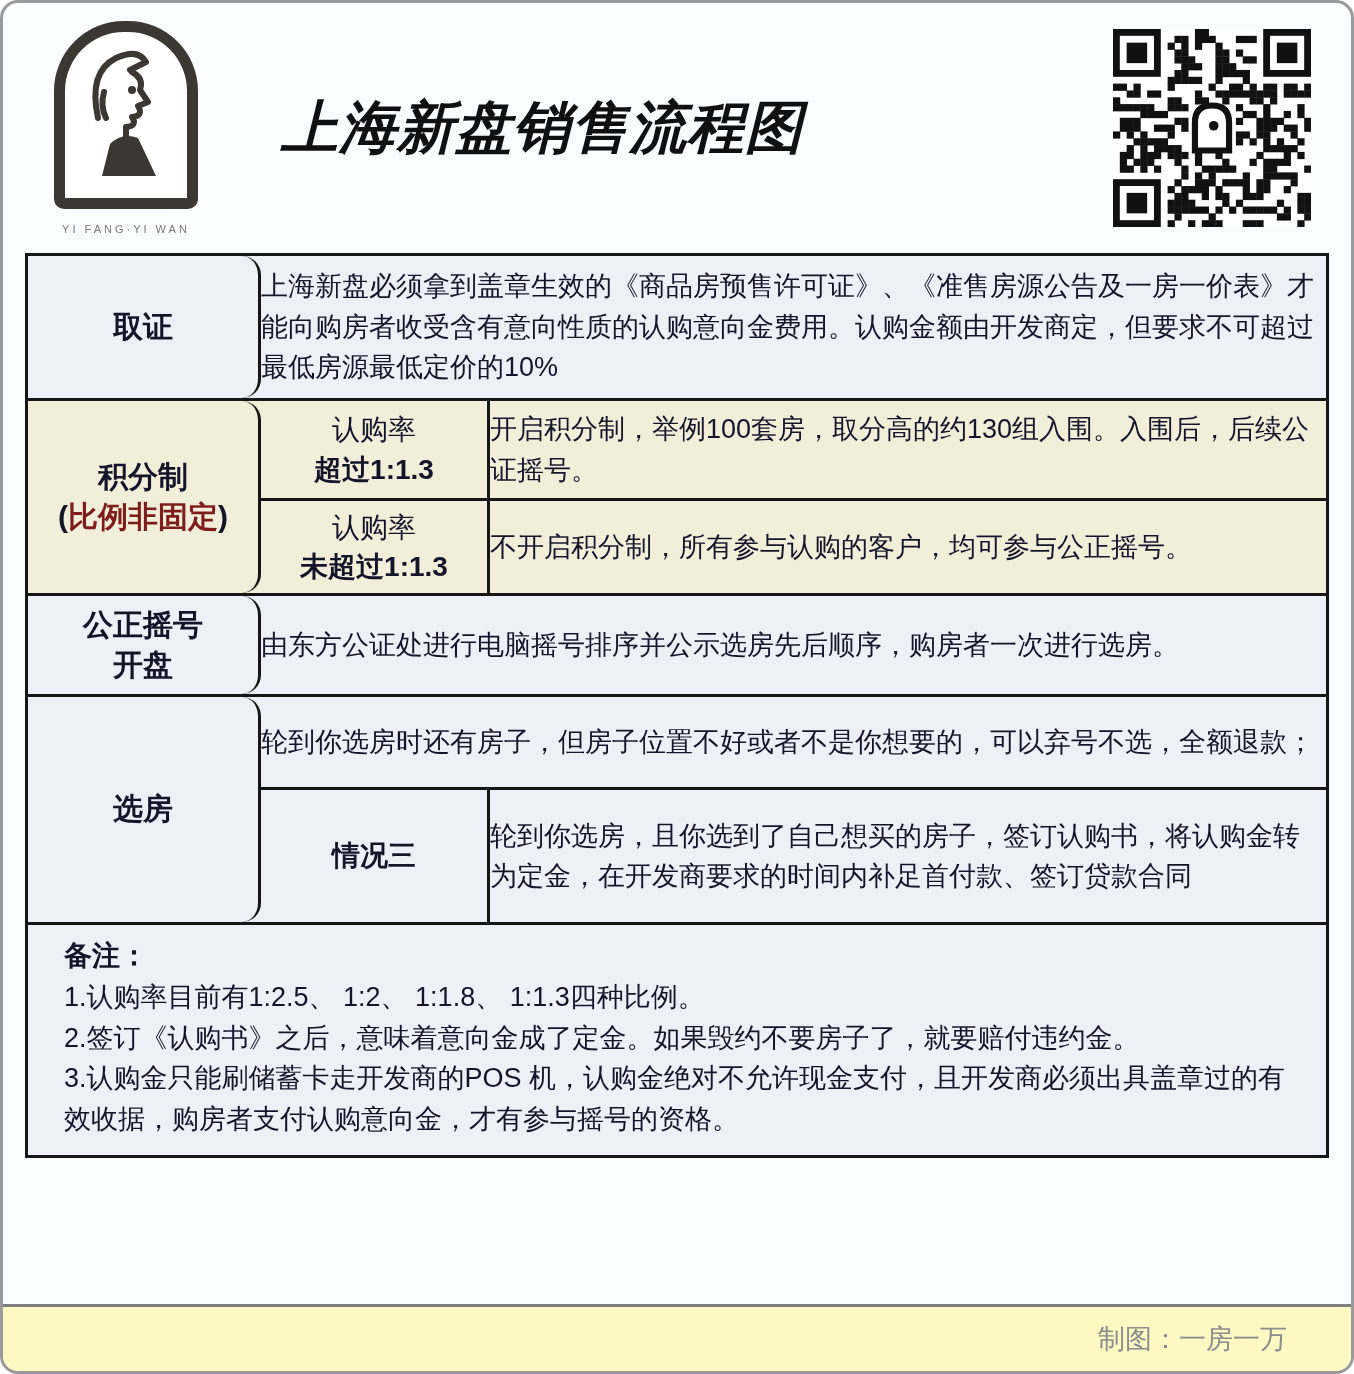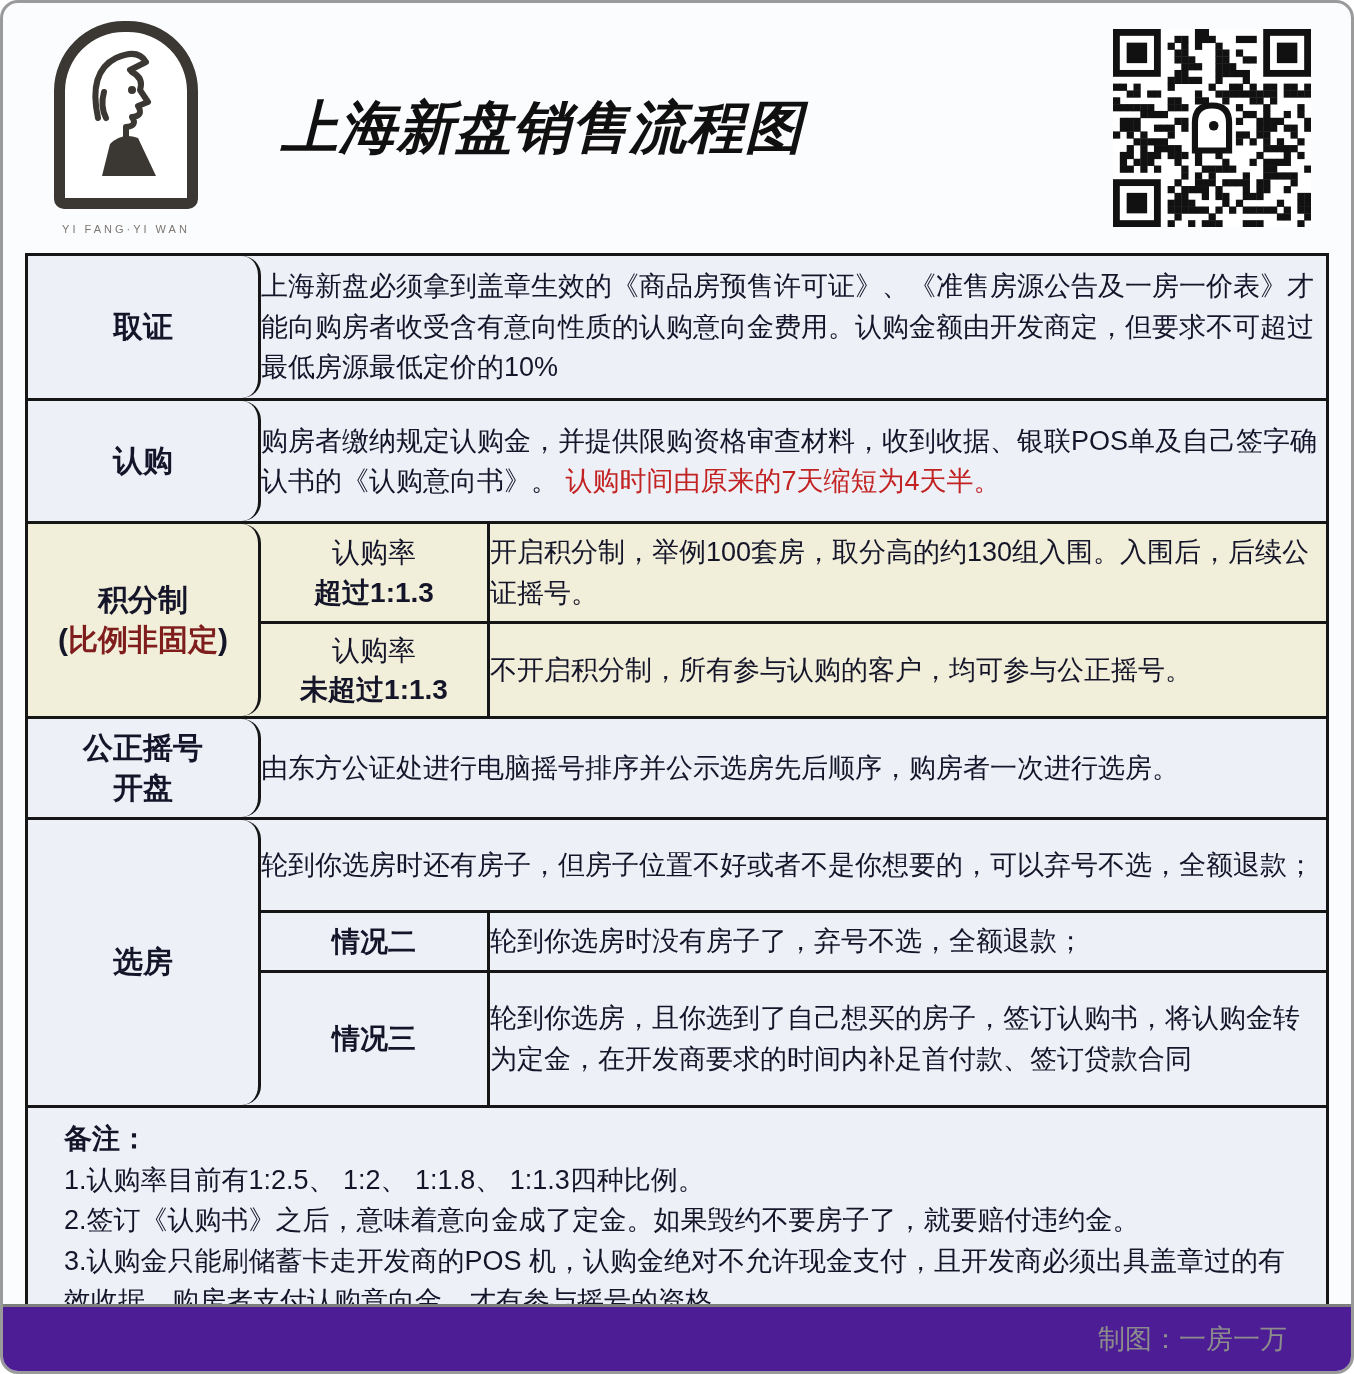--- a/index.html
+++ b/index.html
@@ -38,21 +38,21 @@
   .sr-jifen1{min-height:94px;}
   .sr-jifen2{min-height:92px;}
   .r-yaohao{min-height:98px;}
   .sr-case1{min-height:90px;}
   .sr-case2{min-height:56px;}
   .sr-case3{min-height:132px;}
   .notes-cell{padding:10px 20px 16px 20px;font-size:27px;line-height:1.5;min-height:160px;box-sizing:border-box;}
   .notes-title{font-weight:bold;font-size:28px;}
   .prewrap{white-space:pre-line;}
   
-  .ftr{position:absolute;left:0;right:0;bottom:0;height:64px;background:#4c1d95;border-top:3px solid #7e7e7e;
+  .ftr{position:absolute;left:0;right:0;bottom:0;height:64px;background:#fef9c3;border-top:3px solid #7e7e7e;
     display:flex;align-items:center;justify-content:flex-end;padding-right:64px;font-size:27px;color:#8c8c8c;}
 </style>
 </head>
 <body>
 
 <div class="page">
 
   <div class="hdr">
     <div class="logo-wrap">
       <div class="logo-arch">
@@ -365,26 +365,20 @@
 
   <div class="flow-table">
 
     <div class="t-row r-quzheng">
       <div class="lbl">取证</div>
       <div class="txt">
         <span>上海新盘必须拿到盖章生效的《商品房预售许可证》、《准售房源公告及一房一价表》才能向购房者收受含有意向性质的认购意向金费用。认购金额由开发商定，但要求不可超过最低房源最低定价的10%</span>
       </div>
     </div>
 
-    <div class="t-row r-rengou">
-      <div class="lbl">认购</div>
-      <div class="txt">
-        <span><span>购房者缴纳规定认购金，并提供限购资格审查材料，收到收据、银联POS单及自己签字确认书的《认购意向书》。</span><span class="red"> 认购时间由原来的7天缩短为4天半。</span></span>
-      </div>
-    </div>
 
     <div class="t-row beige">
       <div class="lbl">
         <span>积分制</span>
         <span><span>(</span><span class="darkred">比例非固定</span><span>)</span></span>
       </div>
       <div class="subcol">
         <div class="subrow sr-jifen1">
           <div class="sub">
             <span class="l1">认购率</span>
@@ -415,28 +409,20 @@
     </div>
 
     <div class="t-row">
       <div class="lbl">选房</div>
       <div class="subcol">
         <div class="subrow sr-case1">
           <div class="txt">
             <span>轮到你选房时还有房子，但房子位置不好或者不是你想要的，可以弃号不选，全额退款；</span>
           </div>
         </div>
-        <div class="subrow sr-case2">
-          <div class="sub">
-            <span class="l2">情况二</span>
-          </div>
-          <div class="txt">
-            <span>轮到你选房时没有房子了，弃号不选，全额退款；</span>
-          </div>
-        </div>
         <div class="subrow sr-case3">
           <div class="sub">
             <span class="l2">情况三</span>
           </div>
           <div class="txt">
             <span>轮到你选房，且你选到了自己想买的房子，签订认购书，将认购金转为定金，在开发商要求的时间内补足首付款、签订贷款合同</span>
           </div>
         </div>
       </div>
     </div>

